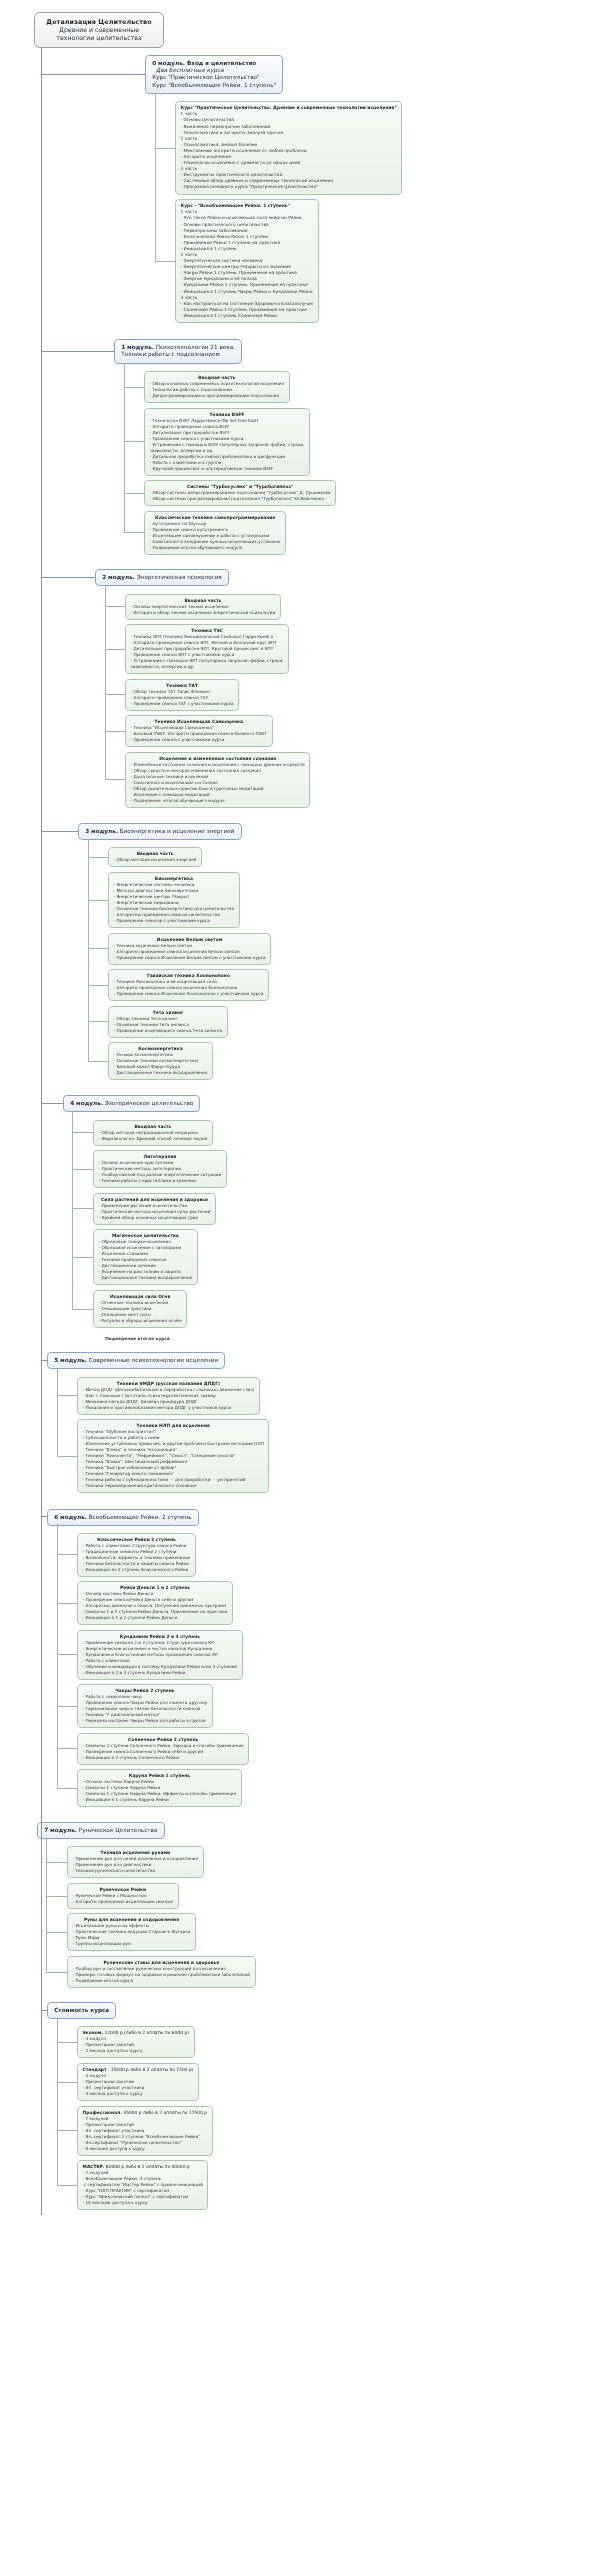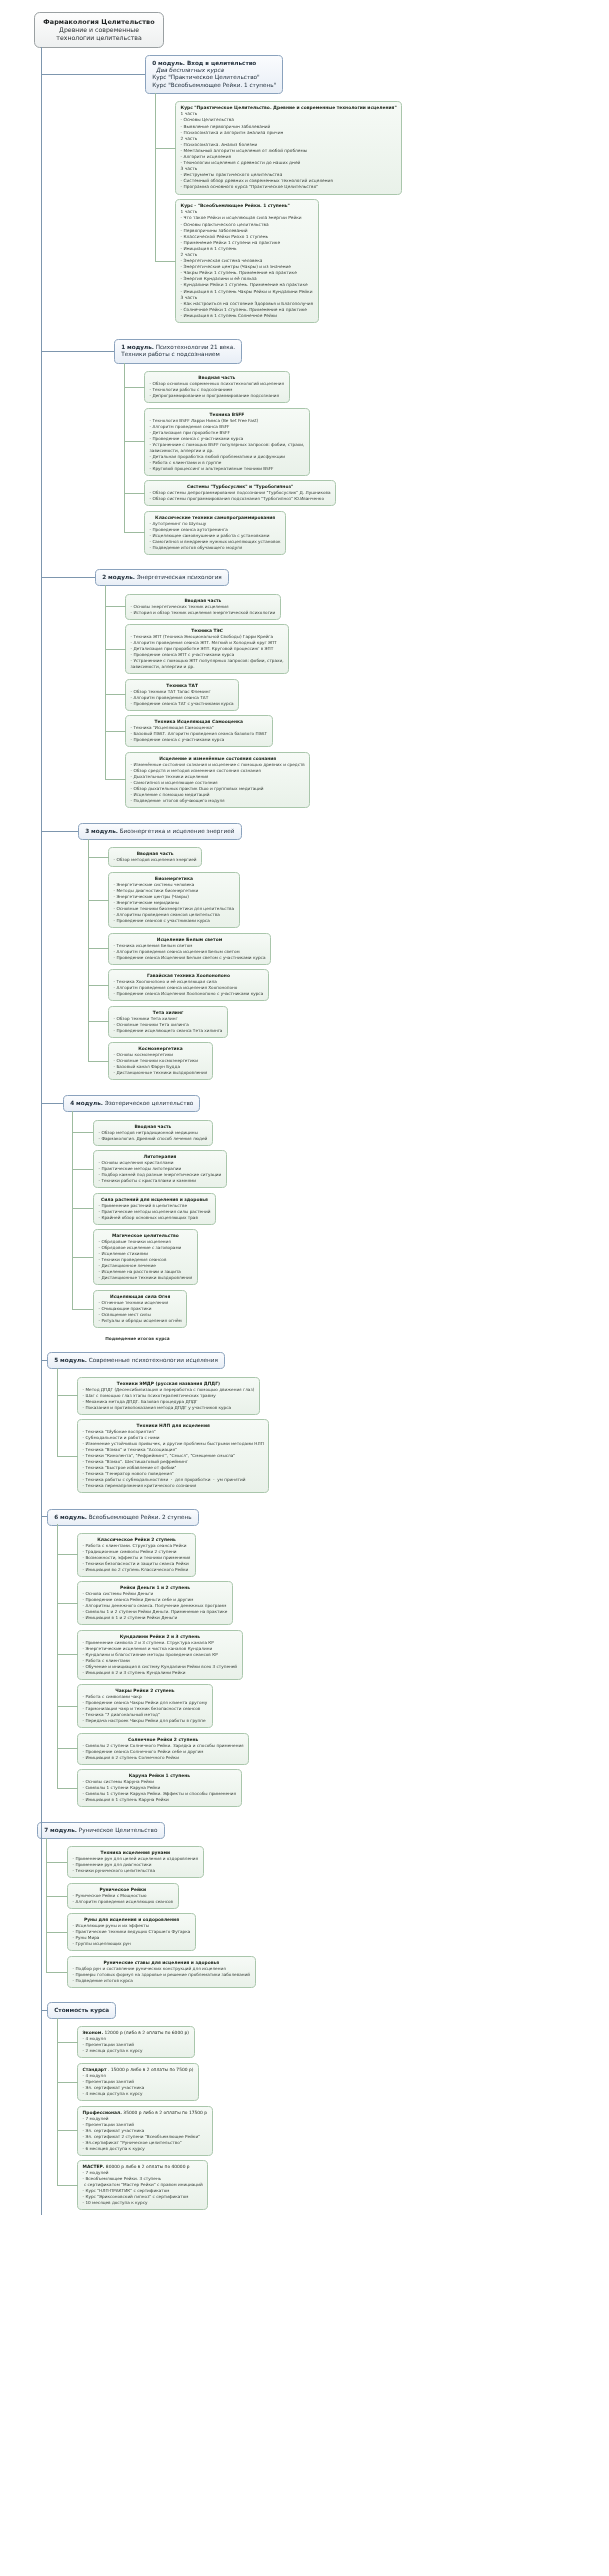--- a/index.html
+++ b/index.html
@@ -68,21 +68,21 @@
   .vline{position:absolute;width:0.5px;background:#7d96ae;}
   .vline.g{background:#9dbb9f;}
   .hline{position:absolute;height:0.5px;background:#7d96ae;}
   .hline.g{background:#9dbb9f;}
 </style>
 </head>
 <body style="height: 3941px;">
 
 <div id="map" style="height: 3941px;">
     <div class="node root" style="position: absolute; left: 34px; top: 12px; width: 130px;">
-      <span class="r1">Фармакология Целительство</span>
+      <span class="r1">Детализация Целительство</span>
       <span class="r2">Древние и современные</span>
       <span class="r2">технологии целительства</span>
     </div>
     <div class="node mod" style="position: absolute; left: 145px; top: 55px; white-space: nowrap;"><b>0 модуль. Вход в целительство</b><span class="m2" style="font-style: italic; padding-left: 4.1px;">Два бесплатных курса</span><span class="m2">Курс "Практическое Целительство"</span><span class="m2">Курс "Всеобъемлющее Рейки. 1 ступень"</span></div>
     <div class="hline" style="position: absolute; left: 41px; top: 74px; width: 104px;"></div>
     <div class="node leaf course" style="position: absolute; left: 175px; top: 101px; white-space: nowrap; display: inline-block;">
       <span class="ttl lft">Курс "Практическое Целительство. Древние и современные технологии исцеления"</span>
       <span class="li">1 часть</span>
       <span class="li">- Основы Целительства</span>
       <span class="li">- Выявление первопричин заболеваний</span>

